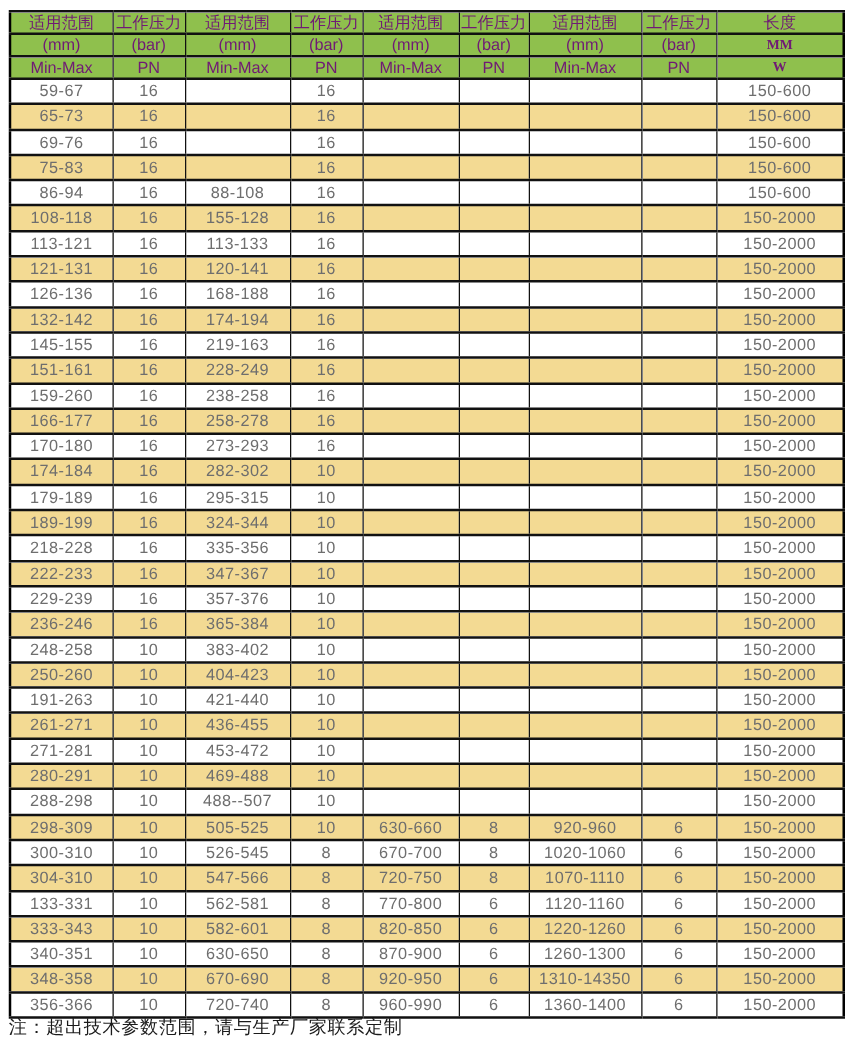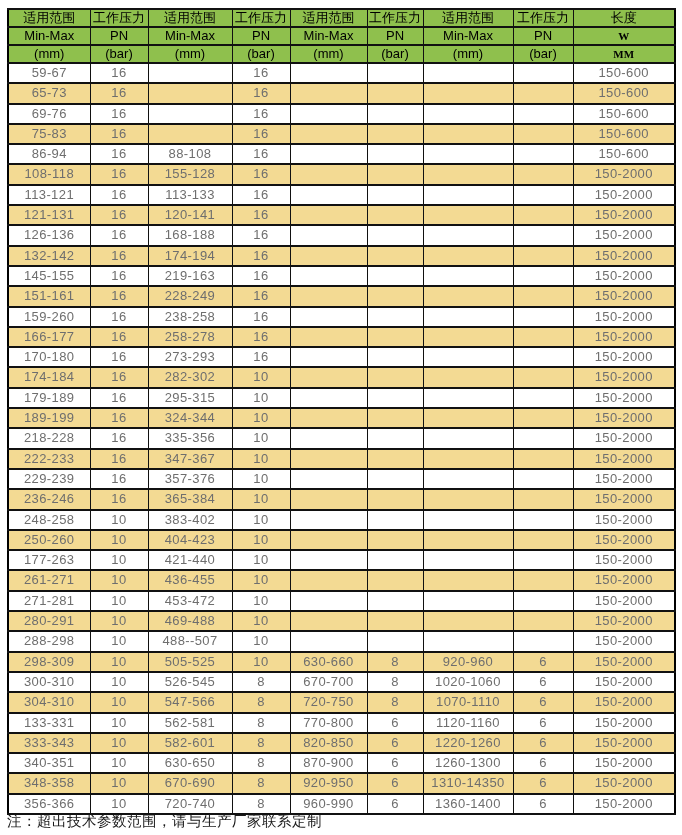--- a/index.html
+++ b/index.html
@@ -13,21 +13,21 @@
     border-collapse:collapse;table-layout:fixed;
     border:2px solid #000;
   }
   .spec-table th,.spec-table td{
     border-left:1px solid #111;border-right:1px solid #111;
     border-top:2px solid #111;border-bottom:2px solid #111;
     padding:0;text-align:center;vertical-align:middle;
     overflow:hidden;white-space:nowrap;
   }
   .spec-table th{
-    background:#8fc04d;color:#000000;font-weight:normal;
+    background:#8fc04d;color:#701a75;font-weight:normal;
     font-size:13px;height:16px;line-height:16px;
   }
   .spec-table th.len-sub{
     font-family:"Liberation Serif", serif;font-weight:bold;font-size:11px;
   }
   .spec-table td{
     background:#ffffff;color:#6e6e6e;font-size:13px;
     height:18.3px;line-height:18.3px;letter-spacing:0.4px;
   }
   .spec-table tr.alt td{background:#f3da93;}
@@ -58,41 +58,41 @@
         <th>工作压力</th>
         <th>适用范围</th>
         <th>工作压力</th>
         <th>适用范围</th>
         <th>工作压力</th>
         <th>适用范围</th>
         <th>工作压力</th>
         <th>长度</th>
       </tr>
       <tr>
+        <th>(mm)</th>
+        <th>(bar)</th>
+        <th>(mm)</th>
+        <th>(bar)</th>
+        <th>(mm)</th>
+        <th>(bar)</th>
+        <th>(mm)</th>
+        <th>(bar)</th>
+        <th class="len-sub">MM</th>
+      </tr>
+      <tr>
         <th>Min-Max</th>
         <th>PN</th>
         <th>Min-Max</th>
         <th>PN</th>
         <th>Min-Max</th>
         <th>PN</th>
         <th>Min-Max</th>
         <th>PN</th>
         <th class="len-sub">W</th>
       </tr>
-      <tr>
-        <th>(mm)</th>
-        <th>(bar)</th>
-        <th>(mm)</th>
-        <th>(bar)</th>
-        <th>(mm)</th>
-        <th>(bar)</th>
-        <th>(mm)</th>
-        <th>(bar)</th>
-        <th class="len-sub">MM</th>
-      </tr>
     </thead>
   <tbody>
       <tr>
         <td>59-67</td>
         <td>16</td>
         <td></td>
         <td>16</td>
         <td></td>
         <td></td>
         <td></td>
@@ -346,21 +346,21 @@
         <td>10</td>
         <td>404-423</td>
         <td>10</td>
         <td></td>
         <td></td>
         <td></td>
         <td></td>
         <td>150-2000</td>
       </tr>
       <tr>
-        <td>177-263</td>
+        <td>191-263</td>
         <td>10</td>
         <td>421-440</td>
         <td>10</td>
         <td></td>
         <td></td>
         <td></td>
         <td></td>
         <td>150-2000</td>
       </tr>
       <tr class="alt">

